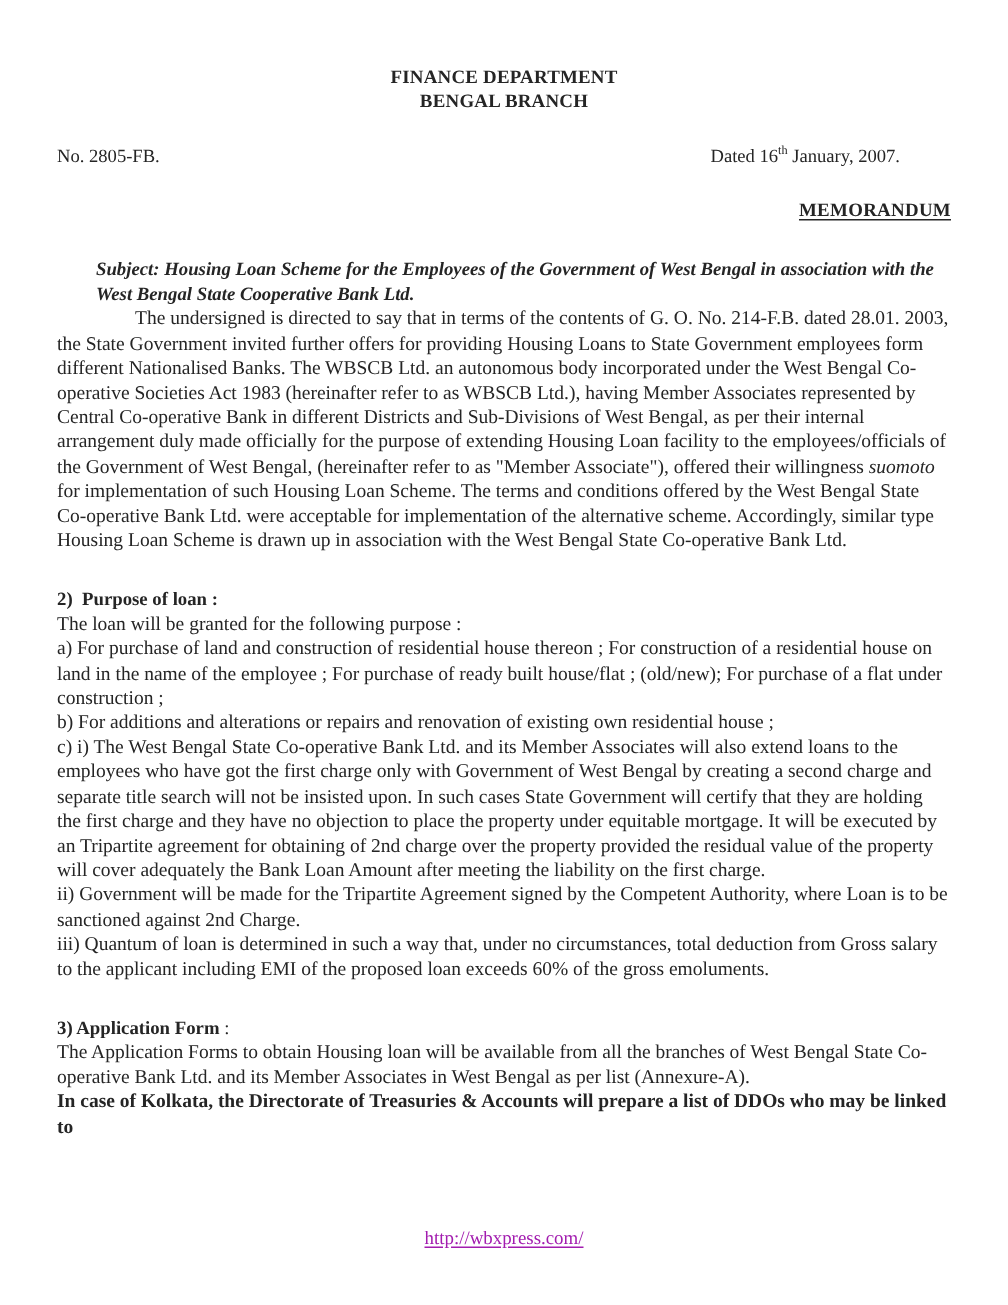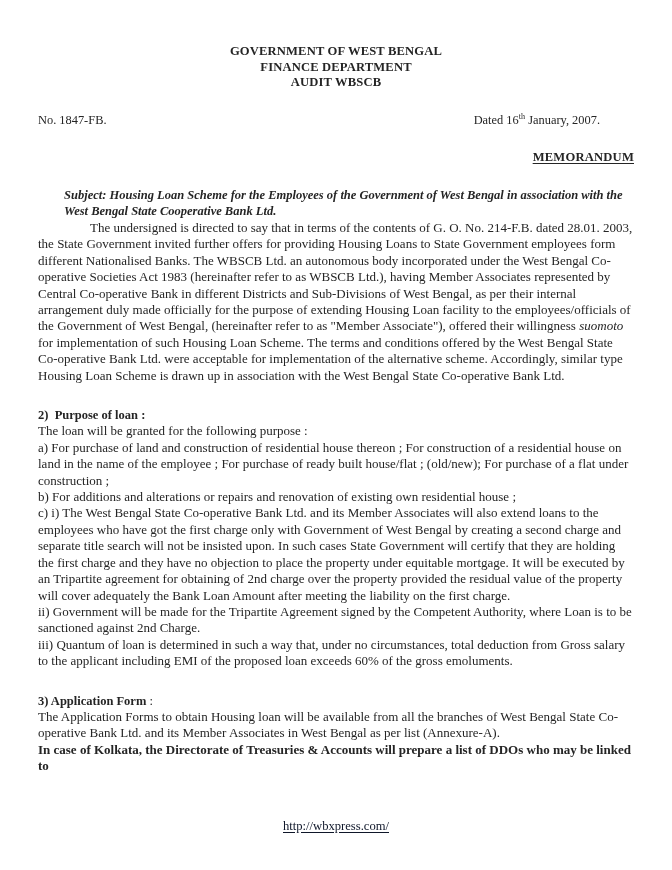--- a/index.html
+++ b/index.html
@@ -84,39 +84,38 @@
   .tight-follow { margin-top: 0; font-weight: bold; }
   em.it { font-style: italic; }
   .footer {
     position: absolute;
     left: 0;
     right: 0;
     top: 816px;
     text-align: center;
   }
   .footer a {
-    color: #0f172a;
+    color: #a21caf;
     font-size: 12.6px;
     text-decoration: underline;
     text-underline-offset: 2px;
   }
 </style>
 </head>
 <body>
 
 <div class="page">
 
   <div class="letterhead">
-    <div class="lh-line">GOVERNMENT OF WEST BENGAL</div>
     <div class="lh-line">FINANCE DEPARTMENT</div>
-    <div class="lh-line">AUDIT WBSCB</div>
+    <div class="lh-line">BENGAL BRANCH</div>
   </div>
 
   <div class="refrow">
-    <div class="memo-no">No. 1847-FB.</div>
+    <div class="memo-no">No. 2805-FB.</div>
     <div class="memo-date"><span>Dated 16</span><sup class="ord">th</sup><span> January, 2007.</span></div>
   </div>
 
   <div class="memorandum-wrap">
     <span class="memorandum">MEMORANDUM</span>
   </div>
 
   <div class="subject">Subject: Housing Loan Scheme for the Employees of the Government of West Bengal in association with the West Bengal State Cooperative Bank Ltd.</div>
 
   <p class="body-text para-gap indent-first"><span>The undersigned is directed to say that in terms of the contents of G. O. No. 214-F.B. dated 28.01. 2003, the State Government invited further offers for providing Housing Loans to State Government employees form different Nationalised Banks. The WBSCB Ltd. an autonomous body incorporated under the West Bengal Co-operative Societies Act 1983 (hereinafter refer to as WBSCB Ltd.), having Member Associates represented by Central Co-operative Bank in different Districts and Sub-Divisions of West Bengal, as per their internal arrangement duly made officially for the purpose of extending Housing Loan facility to the employees/officials of the Government of West Bengal, (hereinafter refer to as "Member Associate"), offered their willingness </span><em class="it">suomoto</em><span> for implementation of such Housing Loan Scheme. The terms and conditions offered by the West Bengal State Co-operative Bank Ltd. were acceptable for implementation of the alternative scheme. Accordingly, similar type Housing Loan Scheme is drawn up in association with the West Bengal State Co-operative Bank Ltd.</span></p>

